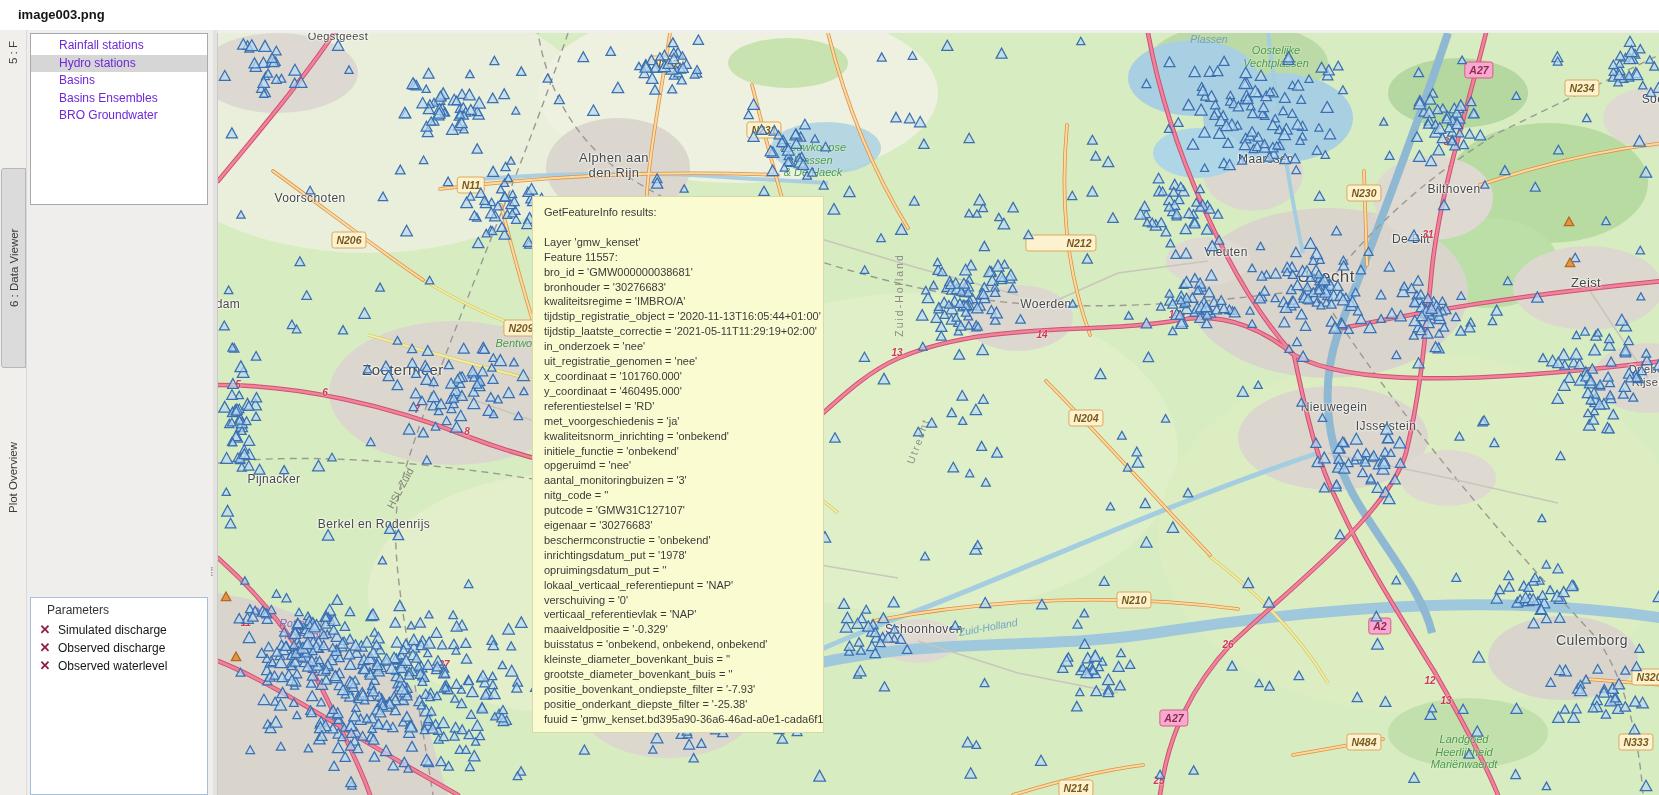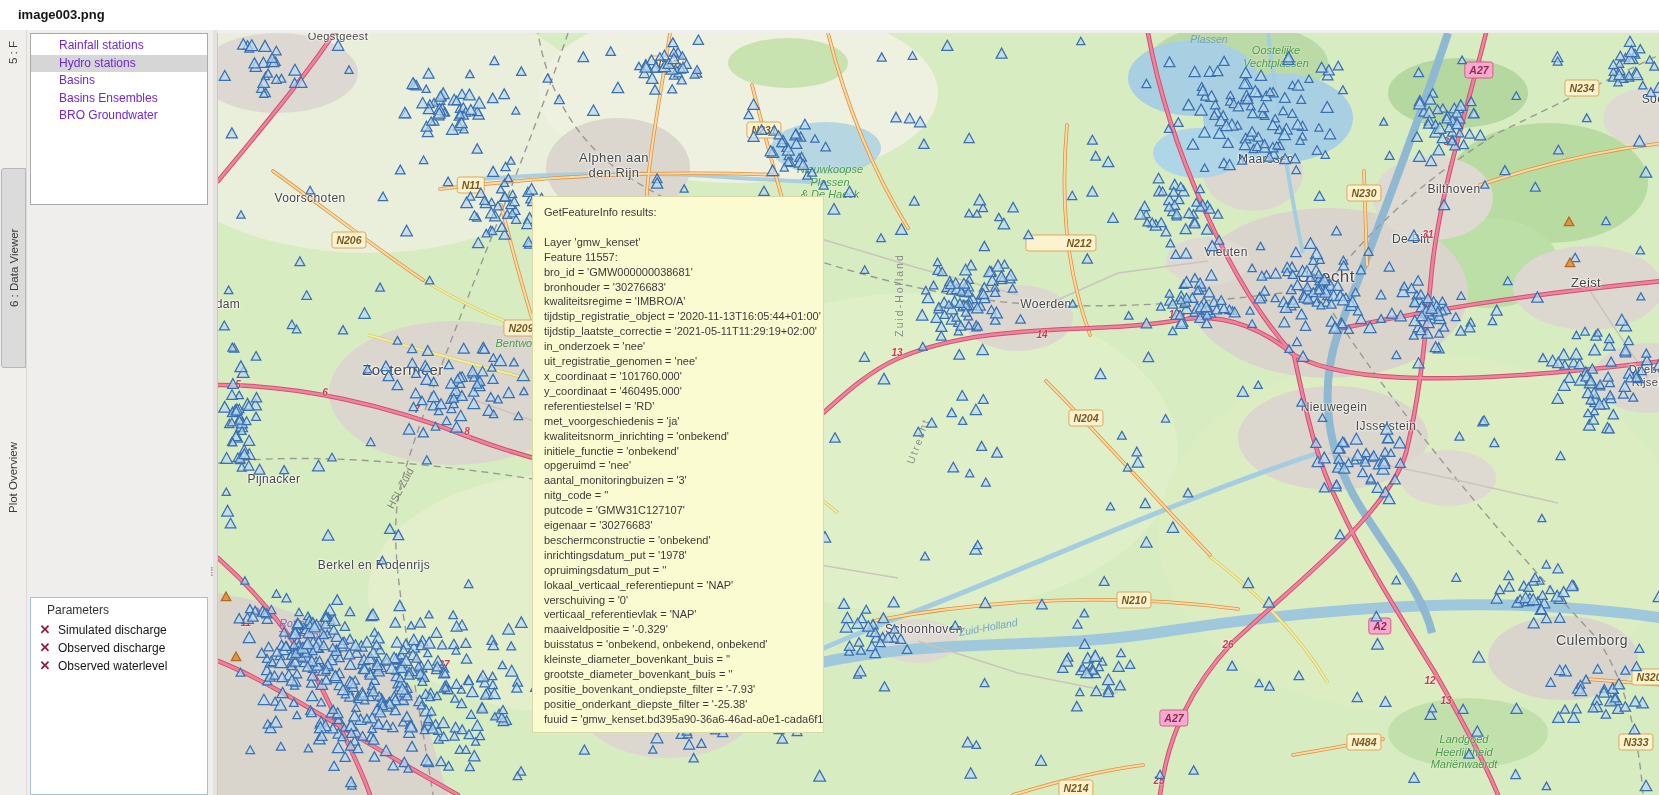--- a/index.html
+++ b/index.html
@@ -243,38 +243,38 @@
           <use href="#mA13" class="mwf"></use>
       </g>
     </svg>
 
     <div id="maplabels">
         <div class="mlbl city" style="font-size: 11px; left: 120px; top: 3px;">Oegstgeest</div>
         <div class="mlbl city" style="font-size: 12px; left: 92px; top: 166px;">Voorschoten</div>
         <div class="mlbl city" style="font-size: 13px; left: 396px; top: 133px;">Alphen aan
 den Rijn</div>
         <div class="mlbl city" style="font-size: 15px; left: 185px; top: 337px;">Zoetermeer</div>
-        <div class="mlbl city" style="font-size: 12px; left: 156px; top: 492px; margin-top: 41px;">Berkel en Rodenrijs</div>
+        <div class="mlbl city" style="font-size: 12px; left: 156px; top: 492px;">Berkel en Rodenrijs</div>
         <div class="mlbl city" style="font-size: 12px; left: 10px; top: 272px;">dam</div>
         <div class="mlbl city" style="font-size: 12px; left: 56px; top: 447px;">Pijnacker</div>
         <div class="mlbl city" style="font-size: 12px; left: 1048px; top: 127px;">Maarssen</div>
         <div class="mlbl city" style="font-size: 12px; left: 1008px; top: 220px;">Vleuten</div>
         <div class="mlbl city" style="font-size: 17px; left: 1108px; top: 244px;">Utrecht</div>
         <div class="mlbl city" style="font-size: 12px; left: 1193px; top: 207px;">De Bilt</div>
         <div class="mlbl city" style="font-size: 12px; left: 1236px; top: 157px;">Bilthoven</div>
         <div class="mlbl city" style="font-size: 13px; left: 1368px; top: 250px;">Zeist</div>
         <div class="mlbl city" style="font-size: 12px; left: 1116px; top: 375px;">Nieuwegein</div>
         <div class="mlbl city" style="font-size: 12px; left: 1168px; top: 394px;">IJsselstein</div>
         <div class="mlbl city" style="font-size: 14px; left: 1374px; top: 607px;">Culemborg</div>
         <div class="mlbl city" style="font-size: 12px; left: 706px; top: 597px;">Schoonhoven</div>
         <div class="mlbl city" style="font-size: 12px; left: 828px; top: 272px;">Woerden</div>
         <div class="mlbl city" style="font-size: 12px; left: 1440px; top: 67px;">Soest</div>
         <div class="mlbl city" style="font-size: 11px; left: 1442px; top: 343px;">Driebergen-
 Rijsenburg</div>
-        <div class="mlbl nature" style="left: 612px; top: 127px; margin-top: 22px;">Nieuwkoopse
+        <div class="mlbl nature" style="left: 595px; top: 127px;">Nieuwkoopse
 Plassen
 &amp; De Haeck</div>
         <div class="mlbl nature" style="left: 1058px; top: 24px;">Oostelijke
 Vechtplassen</div>
         <div class="mlbl nature" style="left: 302px; top: 310px;">Bentwoud</div>
         <div class="mlbl nature" style="left: 1246px; top: 719px;">Landgoed
 Heerlijkheid
 Mariënwaerdt</div>
         <div class="mlbl misc" style="color: rgb(138, 138, 138); letter-spacing: 2px; left: 681px; top: 262px; transform: translate(-50%, -50%) rotate(-90deg);">Zuid-Holland</div>
         <div class="mlbl misc" style="color: rgb(138, 138, 138); letter-spacing: 2px; left: 700px; top: 408px; transform: translate(-50%, -50%) rotate(-70deg);">Utrecht</div>

